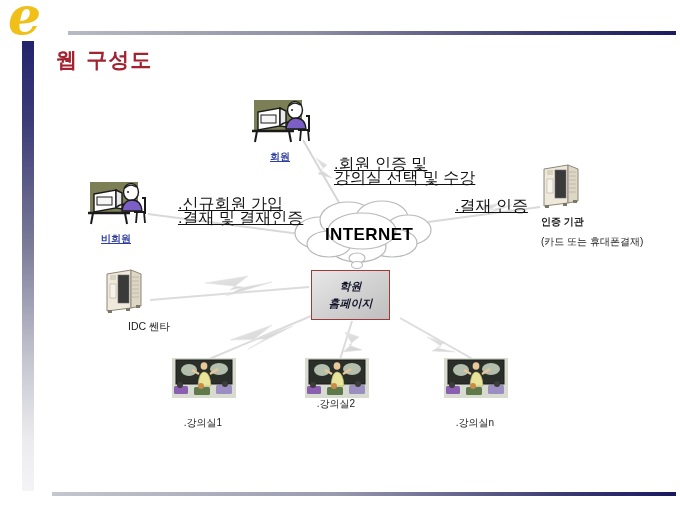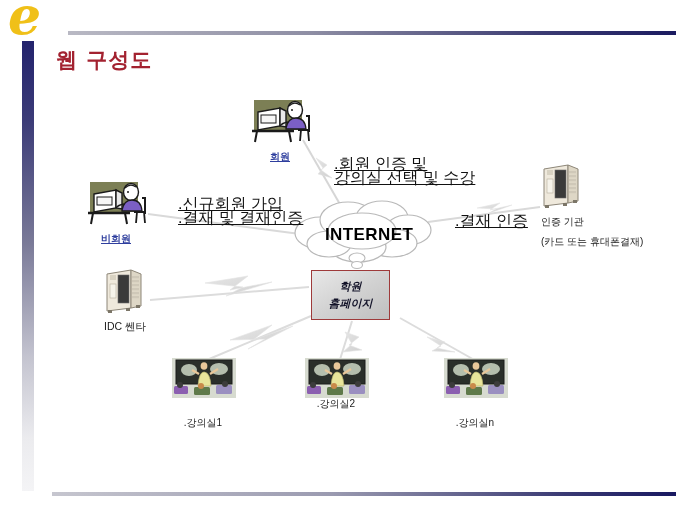--- a/index.html
+++ b/index.html
@@ -308,21 +308,21 @@
             <rect x="28" y="24" width="7" height="2.2"></rect>
             <rect x="28" y="28" width="7" height="2.2"></rect>
           </g>
           <rect x="6" y="7" width="6" height="5" fill="#d8d2c2"></rect>
           <rect x="6" y="16" width="6" height="14" fill="#f6f3ea" stroke="#b5ae9d" stroke-width="0.6"></rect>
           <rect x="4" y="42" width="4" height="3" fill="#7c7668"></rect>
           <rect x="22" y="40" width="4" height="3" fill="#7c7668"></rect>
           <rect x="32" y="37" width="4" height="3" fill="#7c7668"></rect>
         </svg>
       </div>
-      <div class="node-label left" style="margin-top:6px;">인증 기관</div>
+      <div class="node-label left" style="margin-top:6px;font-weight:bold;">인증 기관</div>
       <div class="node-label left">(카드 또는 휴대폰결재)</div>
     </div>
 
     <div class="node" style="left:104px; top:268px;">
       <div class="server">
         <svg width="40" height="46" viewBox="0 0 40 46">
           <polygon points="3,6 27,2 27,40 3,43" fill="#efe9dc" stroke="#8d8678" stroke-width="1"></polygon>
           <polygon points="27,2 37,6 37,38 27,40" fill="#ded7c6" stroke="#8d8678" stroke-width="1"></polygon>
           <rect x="14" y="7" width="11" height="28" fill="#3a3a3a" stroke="#6b6b6b" stroke-width="0.6"></rect>
           <g fill="#cfc8b8">
@@ -333,21 +333,21 @@
             <rect x="28" y="24" width="7" height="2.2"></rect>
             <rect x="28" y="28" width="7" height="2.2"></rect>
           </g>
           <rect x="6" y="7" width="6" height="5" fill="#d8d2c2"></rect>
           <rect x="6" y="16" width="6" height="14" fill="#f6f3ea" stroke="#b5ae9d" stroke-width="0.6"></rect>
           <rect x="4" y="42" width="4" height="3" fill="#7c7668"></rect>
           <rect x="22" y="40" width="4" height="3" fill="#7c7668"></rect>
           <rect x="32" y="37" width="4" height="3" fill="#7c7668"></rect>
         </svg>
       </div>
-      <div class="node-label" style="margin-top:6px; font-size:10.5px;">IDC 쎈타</div>
+      <div class="node-label" style="margin-top:6px; font-size:10.5px;margin-left:24px;">IDC 쎈타</div>
     </div>
 
     <div class="node" style="left:172px; top:358px;">
       <div class="classroom">
         <svg width="64" height="40" viewBox="0 0 64 40">
           <rect x="0" y="0" width="64" height="40" fill="#d7dbd0"></rect>
           <rect x="4" y="2" width="56" height="24" fill="#2a2f2a" stroke="#1a1d1a" stroke-width="1"></rect>
           <g fill="#cdd8c5" opacity="0.85">
             <ellipse cx="17" cy="12" rx="8" ry="6"></ellipse>
             <ellipse cx="47" cy="11" rx="9" ry="6"></ellipse>
@@ -420,18 +420,18 @@
     <div class="edge-label" style="left:334px; top:157px;">
       <div>.회원 인증 및</div>
       <div>  강의실 선택 및 수강</div>
     </div>
 
     <div class="edge-label" style="left:178px; top:197px;">
       <div>.신규회원 가입</div>
       <div>.결재 및 결재인증</div>
     </div>
 
-    <div class="edge-label" style="left:455px; top:199px;margin-top:15px;">
+    <div class="edge-label" style="left:455px; top:199px;">
       <div>.결재 인증</div>
     </div>
 
   </div>
 </div>
 
 </body></html>

